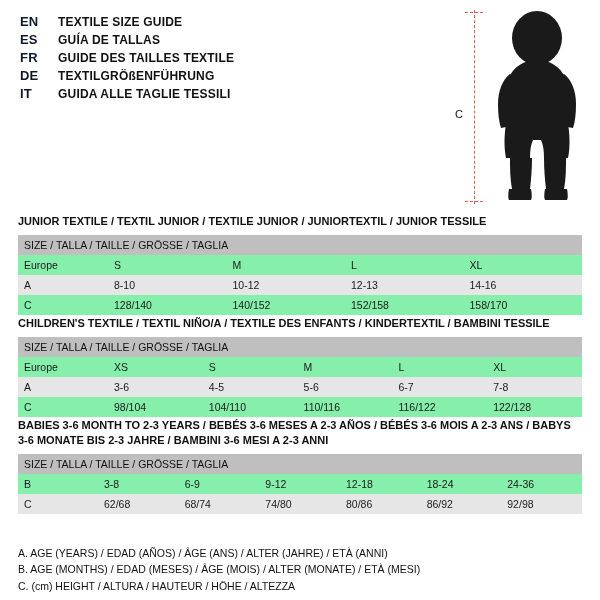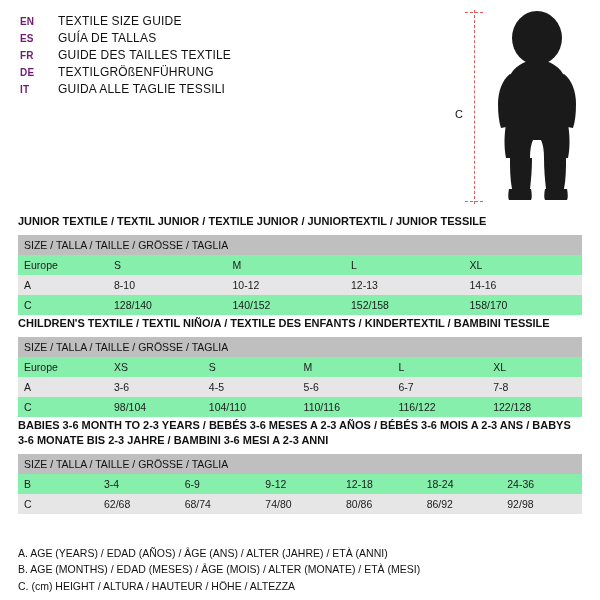--- a/index.html
+++ b/index.html
@@ -23,29 +23,29 @@
     left: 20px;
     width: 420px;
   }
   .lang-row {
     display: flex;
     align-items: baseline;
     margin-bottom: 3px;
   }
   .lang-code {
     width: 38px;
-    font-size: 10px;
+    font-size: 13px;
     font-weight: bold;
     letter-spacing: 0.2px;
-    color: #701a75;
+    color: #0f172a;
     flex: 0 0 38px;
   }
   .lang-title {
     font-size: 12px;
-    font-weight: normal;
+    font-weight: bold;
     letter-spacing: 0.2px;
     color: #111;
   }
 
   
   .figure-area {
     position: absolute;
     top: 8px;
     left: 455px;
     width: 140px;
@@ -284,21 +284,21 @@
         <col>
         <col>
         <col>
       </colgroup>
     <tbody>
       <tr class="head-row">
         <td colspan="7">SIZE / TALLA / TAILLE / GRÖSSE / TAGLIA</td>
       </tr>
       <tr class="plain">
         <td>B</td>
-        <td>3-4</td>
+        <td>3-8</td>
         <td>6-9</td>
         <td>9-12</td>
         <td>12-18</td>
         <td>18-24</td>
         <td>24-36</td>
       </tr>
       <tr class="shade">
         <td>C</td>
         <td>62/68</td>
         <td>68/74</td>

